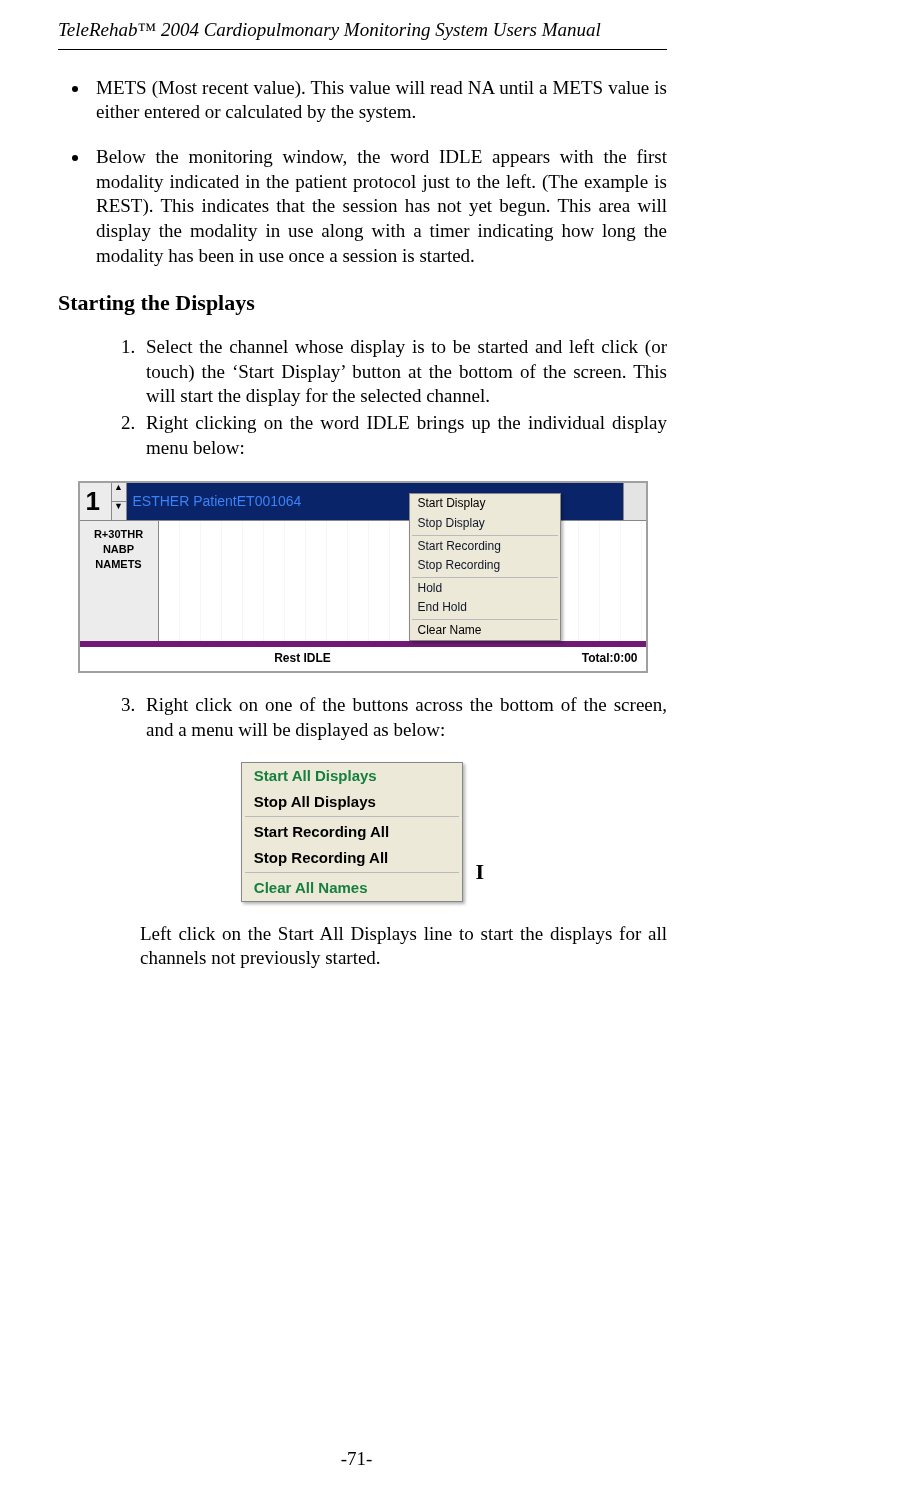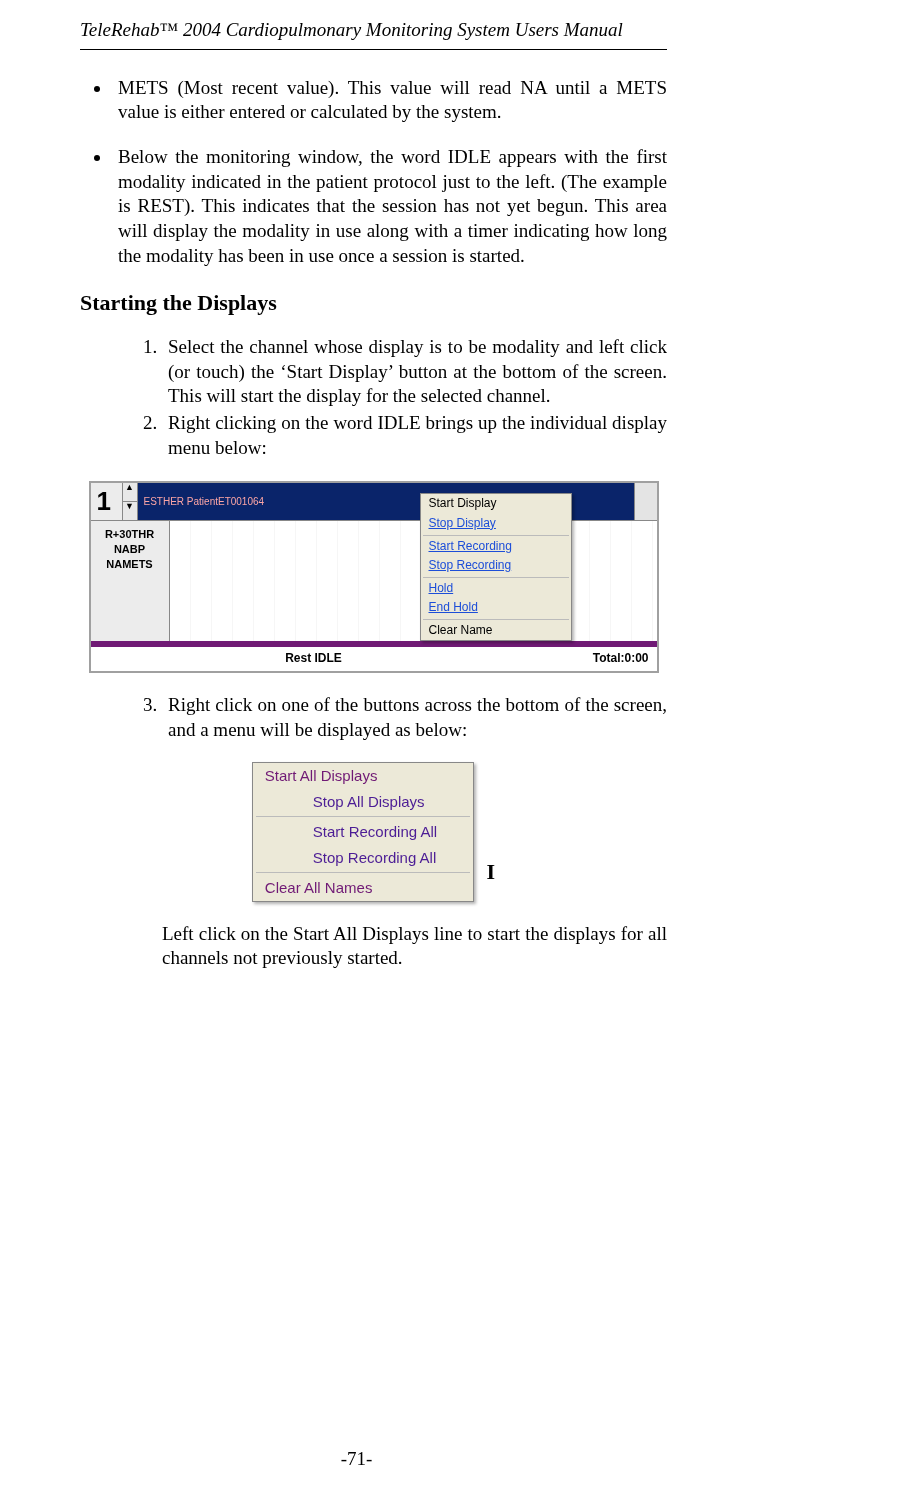--- a/index.html
+++ b/index.html
@@ -6,21 +6,21 @@
     margin: 0;
     font-family: "Times New Roman", Times, serif;
     font-size: 19px;
     color: #000;
     background: #fff;
     line-height: 1.3;
   }
   .page {
     width: 725px;
     min-height: 1490px;
-    padding: 18px 58px 18px 80px;
+    padding: 18px 58px 18px 58px;
     box-sizing: border-box;
     position: relative;
   }
   .header {
     font-style: italic;
     font-size: 19px;
     margin-bottom: 4px;
   }
   .tm { font-style: normal; }
   hr.rule {
@@ -80,22 +80,22 @@
     padding: 2px 2px 2px 6px;
     flex:1;
     text-align:left;
   }
   .chan-spin { width: 14px; display:flex; flex-direction:column; border-left:1px solid #888;}
   .chan-spin div { flex:1; text-align:center; font-size:9px; line-height:1; border-bottom:1px solid #888; background:#e8e8e8;}
   .chan-spin div:last-child{border-bottom:none;}
   .title-bar {
     flex: 1;
     background: #0a246a;
-    color: #fca5a5;
-    font-size: 10px;
+    color: #3b82f6;
+    font-size: 14px;
     padding: 6px 4px 6px 6px;
     display:flex;
     align-items:center;
   }
   .shade-btn {
     width: 22px;
     background: #e4e4e4;
     border-left: 1px solid #888;
   }
   .fig1-mid { display:flex; height:120px; }
@@ -119,21 +119,21 @@
     left: 250px;
     top: -28px;
     width: 150px;
     background:#ece9d8;
     border:1px solid #888;
     box-shadow: 2px 2px 3px rgba(0,0,0,0.3);
     font-size: 12px;
     text-align:left;
   }
   .ctx-menu .mi { padding: 2px 8px; color:#000; }
-  .ctx-menu .mi.dis { color:#1d4ed8;text-decoration:underline; }
+  .ctx-menu .mi.dis { color:#0f172a; }
   .ctx-menu .sep { border-top:1px solid #bbb; margin:1px 2px; }
   .fig1-bot {
     border-top:6px solid #701a75;
     font-size: 12px;
     font-weight: bold;
     padding: 4px 8px;
     display:flex;
     background:#fff;
   }
   .fig1-bot .bl { flex:1; text-align:center;}
@@ -142,22 +142,22 @@
   .fig2 {
     display:inline-block;
     background:#ece9d8;
     border:1px solid #888;
     box-shadow: 2px 2px 3px rgba(0,0,0,0.3);
     font-family: Tahoma, Arial, sans-serif;
     font-size: 15px;
     text-align:left;
     width: 220px;
   }
-  .fig2 .mi { padding: 3px 12px; font-weight:normal; color:#701a75; }
-  .fig2 .mi.dis { color:#4c1d95; font-weight:normal;margin-left:48px; }
+  .fig2 .mi { padding: 3px 12px; font-weight:bold; color:#15803d; }
+  .fig2 .mi.dis { color:#000000; font-weight:bold; }
   .fig2 .sep { border-top:1px solid #bbb; margin:2px 3px;}
   .cursor-area { display:inline-block; vertical-align:top; padding-top:96px; padding-left:8px; font-size:22px; font-weight:bold; font-family:serif;}
   .after-fig { margin-left: 82px; text-align: justify; margin-top:4px; margin-bottom: 22px; }
   .page-num { position:absolute; bottom:18px; left:0; right:12px; text-align:center; font-size:19px; }
 </style>
 </head>
 <body>
 
 <div class="page">
 
@@ -168,21 +168,21 @@
 
   <ul class="bullets">
     <li>METS (Most recent value). This value will read NA until a METS value is either entered or calculated by the system.</li>
     <li>Below the monitoring window, the word IDLE appears with the first modality indicated in the patient protocol just to the left. (The example is REST). This indicates that the session has not yet begun. This area will display the modality in use along with a timer indicating how long the modality has been in use once a session is started.</li>
   </ul>
 
   <h2 class="section">Starting the Displays</h2>
 
 
   <ol class="numbered">
-    <li>Select the channel whose display is to be modality and left click (or touch) the ‘Start Display’ button at the bottom of the screen. This will start the display for the selected channel.</li>
+    <li>Select the channel whose display is to be started and left click (or touch) the ‘Start Display’ button at the bottom of the screen. This will start the display for the selected channel.</li>
     <li>Right clicking on the word IDLE brings up the individual display menu below:</li>
   </ol>
 
   <div class="fig-wrap">
     <div class="fig1">
       <div class="fig1-top">
         <div class="chan-box">
           <div class="chan-num">1</div>
           <div class="chan-spin">
             <div>▲</div>

